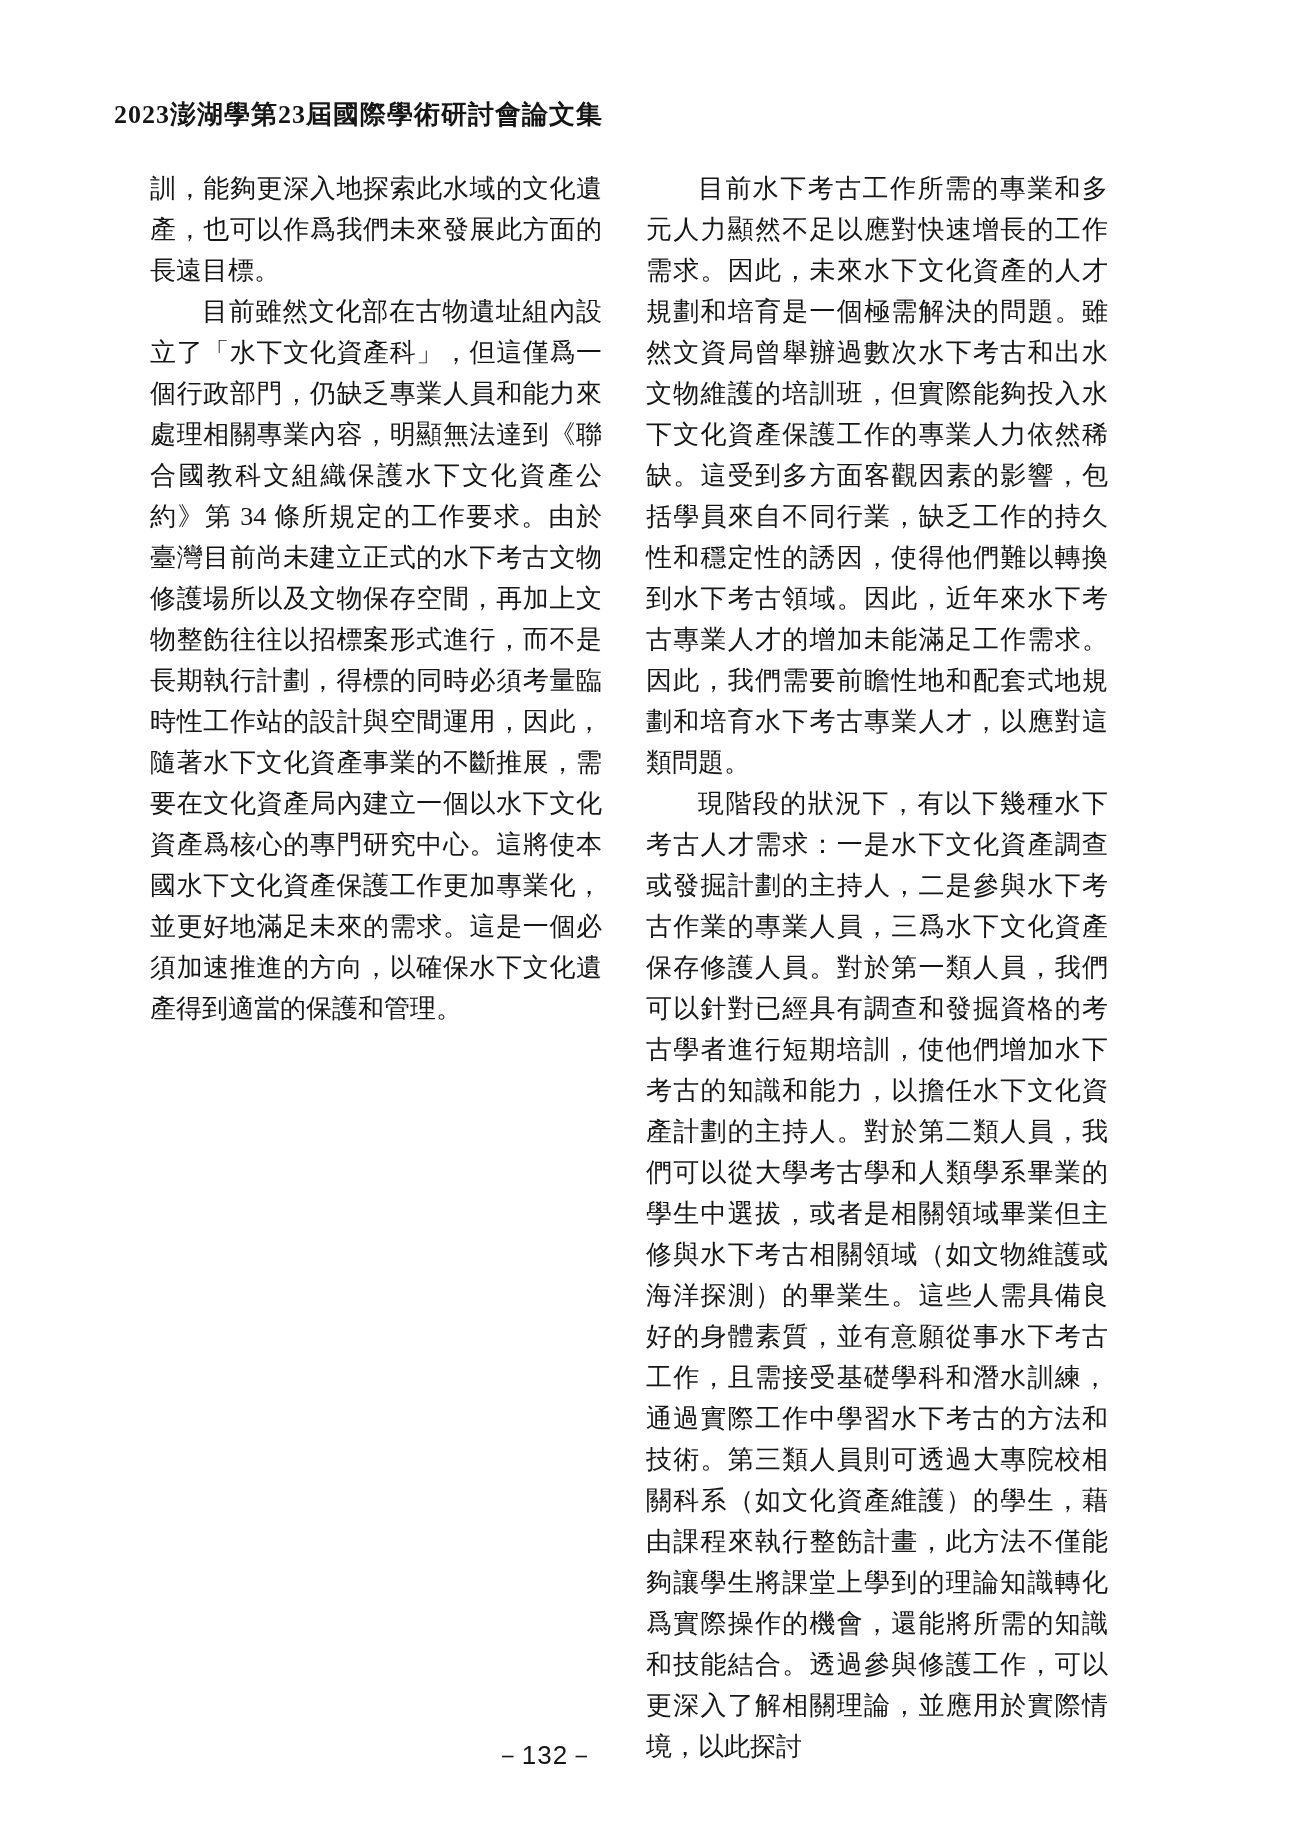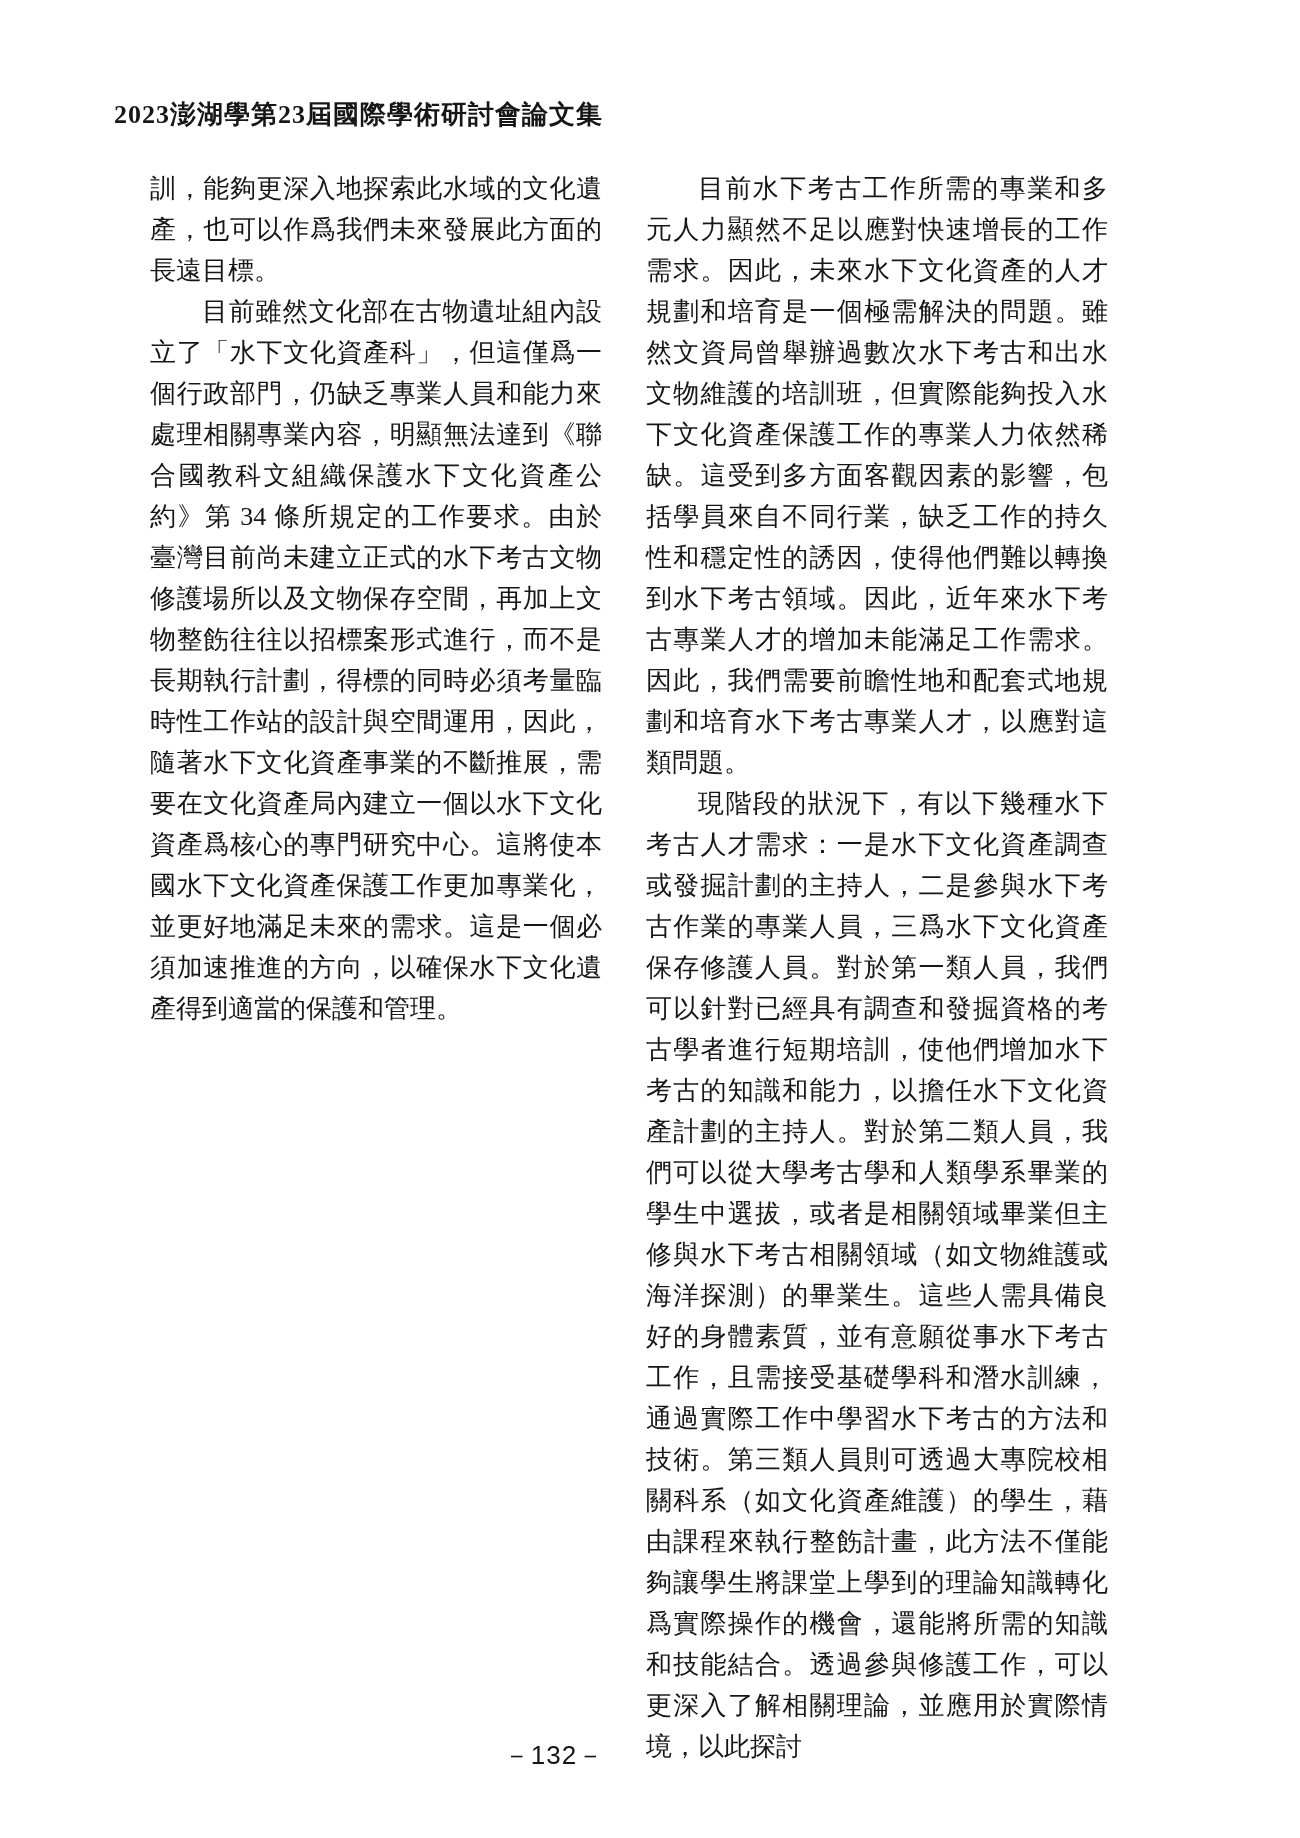--- a/index.html
+++ b/index.html
@@ -43,21 +43,21 @@
   .body-cont   { text-indent: 0; }
   .section-heading {
     margin-top: 28px !important;
     text-indent: 0;
   }
   .sub-heading {
     text-indent: 0.55em;
   }
   .page-footer {
     position: absolute;
-    left: 12px;
+    left: 3px;
     top: 1738px;
     width: 1084px;
     text-align: center;
     font-size: 26px;
     letter-spacing: 1px;
     font-family: "Liberation Sans", "DejaVu Sans", sans-serif;
   }
 </style>
 </head>
 <body>

